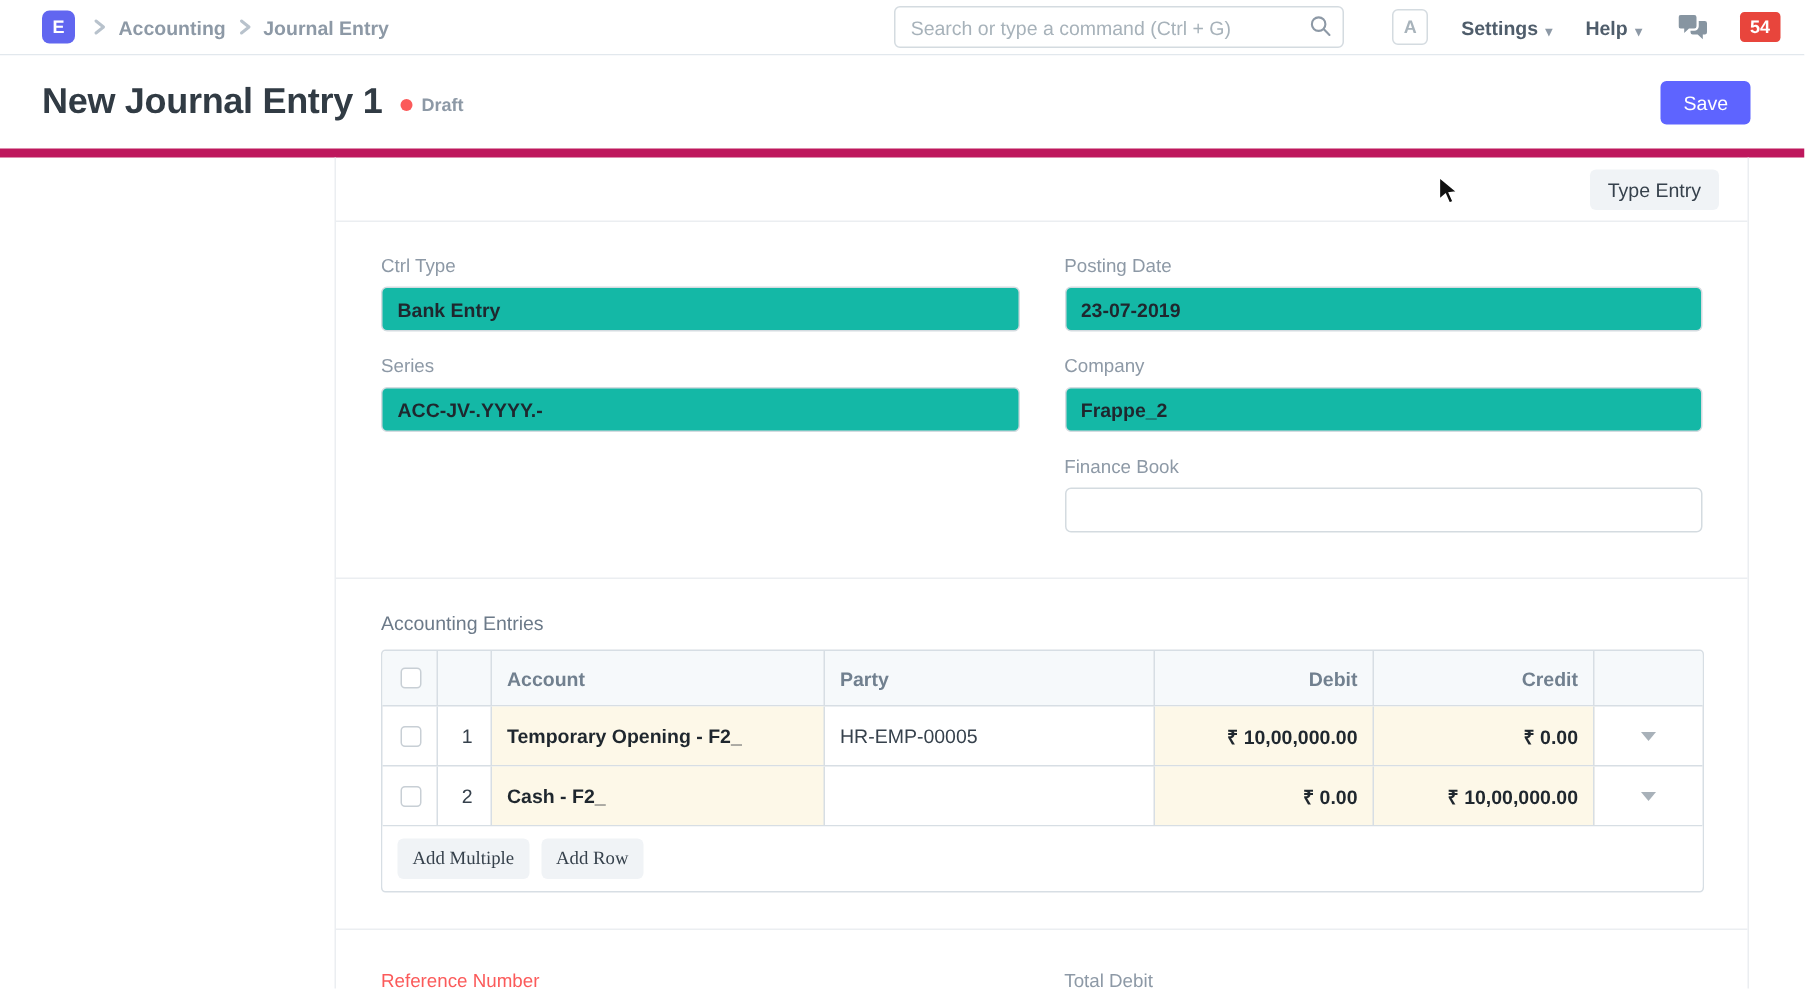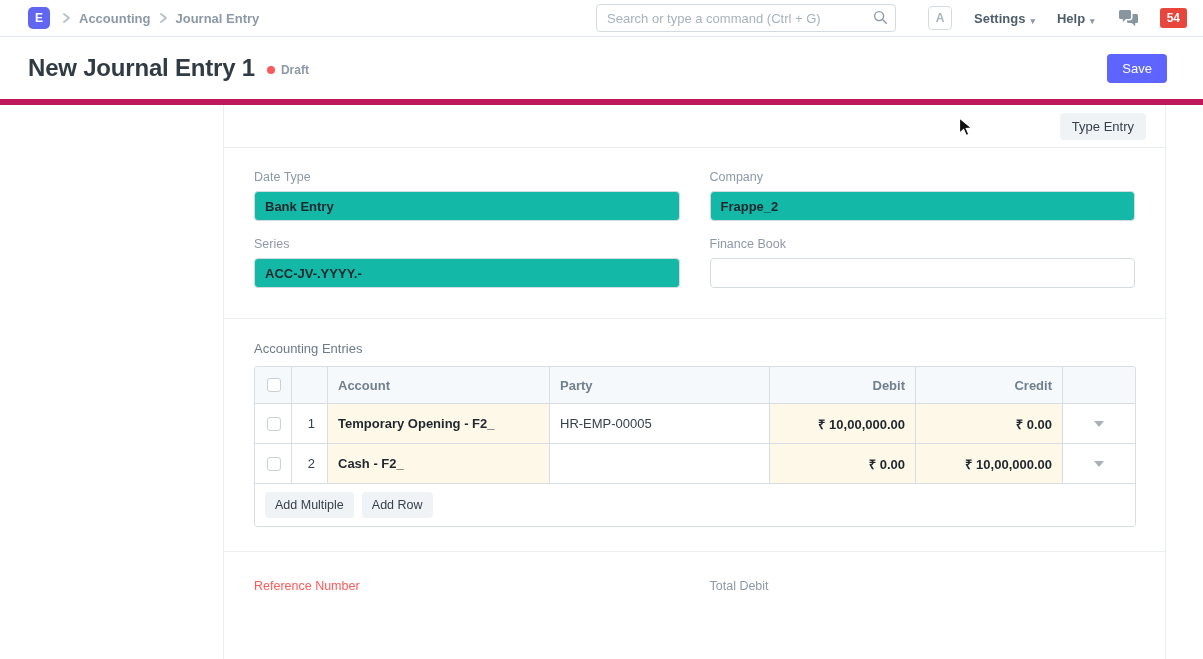--- a/index.html
+++ b/index.html
@@ -55,21 +55,21 @@
   .c-account{width:222px}
   .c-party{width:220px}
   .c-debit{width:146px;justify-content:flex-end}
   .c-credit{width:147px;justify-content:flex-end}
   .c-actions{flex:1;border-right:none;justify-content:center}
   .cell-filled{background:#fdf8e8}
   .bold-cell{font-weight:700;color:#1f272e}
   .checkbox{width:14px;height:14px;border:1px solid #c8cfd5;border-radius:3px;background:#fff;display:inline-block;cursor:pointer}
   .row-caret{width:0;height:0;border-left:5px solid transparent;border-right:5px solid transparent;border-top:6px solid #a8b1b9;cursor:pointer}
   .g-foot{padding:8px 10px;display:flex;gap:8px;background:#fff;border-radius:0 0 3px 3px}
-  .grid-btn{background:#f0f3f6;color:#36414c;border:none;font-family:Liberation Sans, sans-serif;font-size:12.5px;padding:6px 10px;border-radius:4px;cursor:pointer}
+  .grid-btn{background:#f0f3f6;color:#36414c;border:none;font-family:Liberation Serif, serif;font-size:12.5px;padding:6px 10px;border-radius:4px;cursor:pointer}
 
   
   .bottom-section{padding:27px 30px;display:grid;grid-template-columns:1fr 1fr;column-gap:30px}
   .ref-label{color:#fb5a5a;font-size:12.5px}
   .total-label{color:#8d99a6;font-size:12.5px}
 
   .mouse-cursor{position:absolute;left:958px;top:117px;z-index:50;pointer-events:none}
 </style>
 </head>
 <body>
@@ -134,29 +134,33 @@
 
 <div class="form-container">
 
   <div class="toolbar-row">
     <button class="quick-entry">Type Entry</button>
   </div>
 
   <div class="fields-section">
     <div>
       <div class="field">
-        <span class="f-label">Date Type</span>
+        <span class="f-label">Ctrl Type</span>
         <input type="text" class="filled" value="Bank Entry" style="">
       </div>
       <div class="field">
         <span class="f-label">Series</span>
         <input type="text" class="filled" value="ACC-JV-.YYYY.-" style="">
       </div>
     </div>
     <div>
+      <div class="field">
+        <span class="f-label">Posting Date</span>
+        <input type="text" class="filled" value="23-07-2019" style="">
+      </div>
       <div class="field">
         <span class="f-label">Company</span>
         <input type="text" class="filled" value="Frappe_2" style="">
       </div>
       <div class="field">
         <span class="f-label">Finance Book</span>
         <input type="text" value="" style="">
       </div>
     </div>
   </div>

